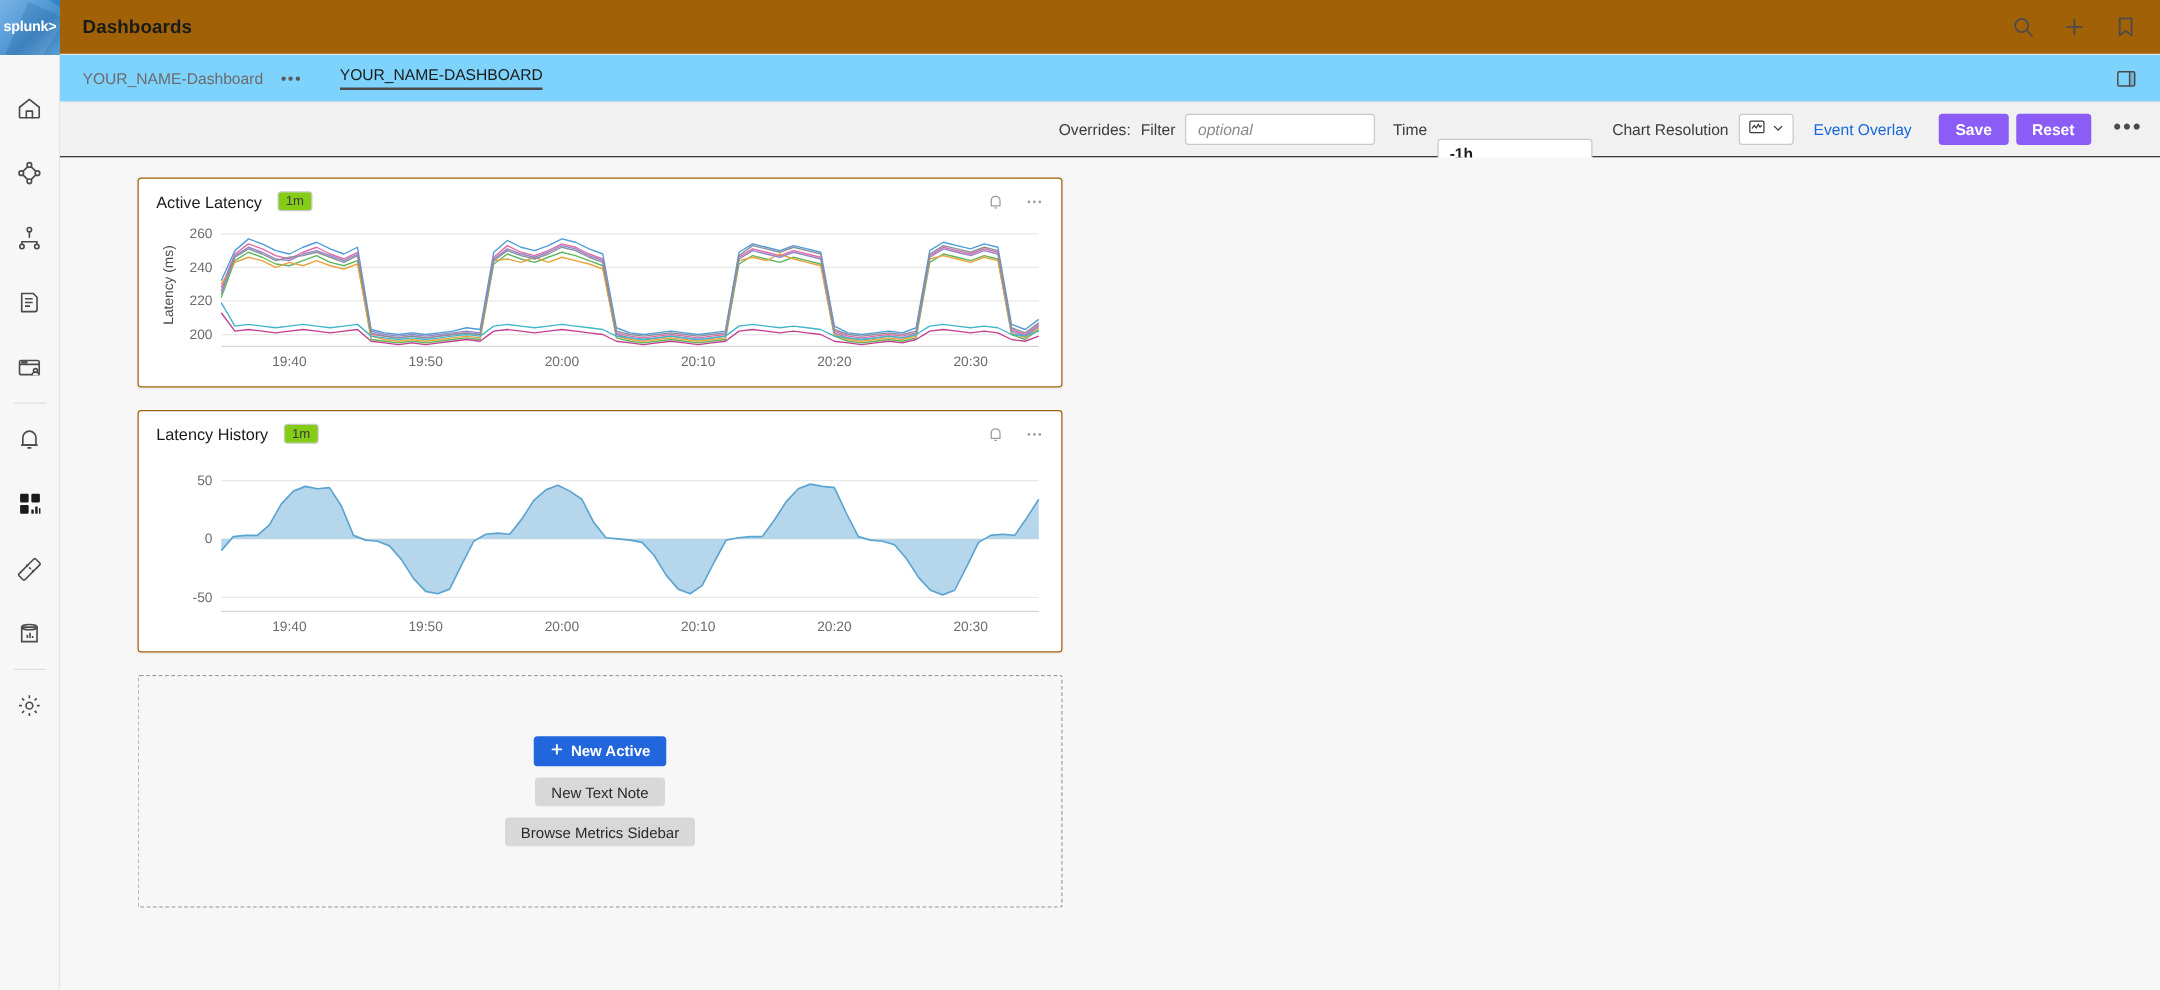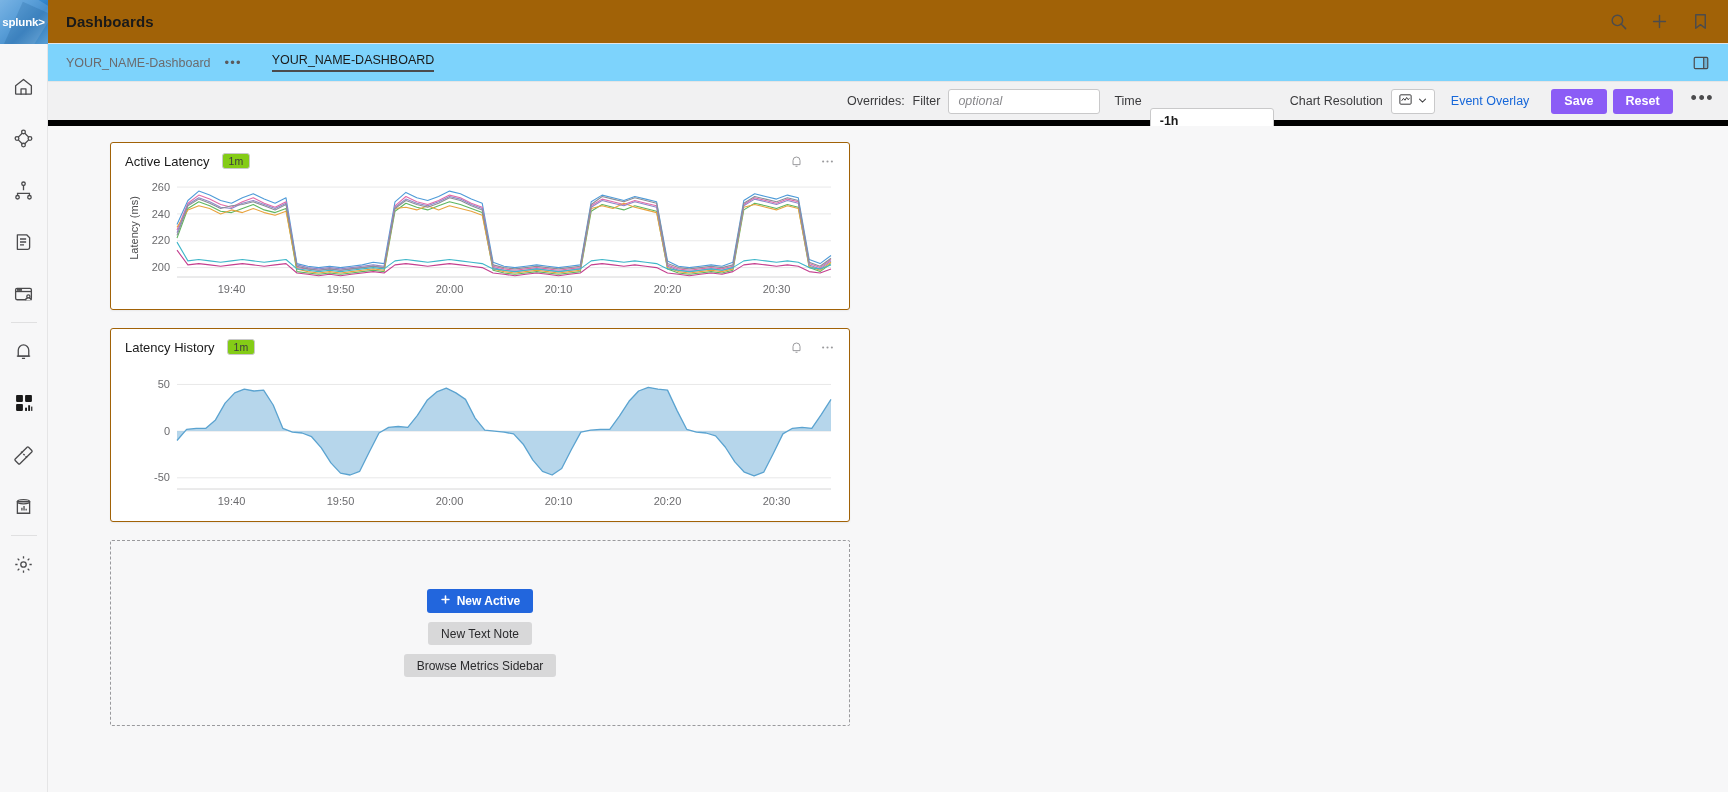--- a/index.html
+++ b/index.html
@@ -11,21 +11,21 @@
     overflow: hidden;
     -webkit-font-smoothing: antialiased;
   }
   .app { display: flex; width: 1728px; height: 792px; }
 
   
   .sidebar {
     width: 48px; flex: 0 0 48px;
     background: #f7f7f8;
     border-right: 1px solid #e5e5e6;
-    display: flex; flex-direction: column; align-items: center;
+    display: flex; flex-direction: column; align-items: flex-start;
   }
   .logo {
     width: 48px; height: 44px;
     background: linear-gradient(135deg,#64a8e0 0%, #3f8fd2 38%, #2a7cc4 60%, #6fb4e8 100%);
     display: flex; align-items: center; justify-content: center;
     position: relative; overflow: hidden;
   }
   .logo::before {
     content: ""; position: absolute; top: -10px; left: -16px;
     width: 60px; height: 60px; background: rgba(255,255,255,0.14);
@@ -76,21 +76,21 @@
   .crumb-dots { margin-left: 14px; color: #5a5a5d; font-size: 13px; letter-spacing: 1.2px; cursor: pointer; }
   .tab-active {
     margin-left: 30px; font-size: 12.5px; color: #1a1a1a;
     border-bottom: 2px solid #4b4b4d; padding-bottom: 3px; cursor: pointer; white-space: nowrap;
   }
   .tabbar-right { margin-left: auto; color: #4b4b4d; cursor: pointer; display: flex; }
 
   .toolbar {
     height: 44px; flex: 0 0 44px;
     background: #f1f1f2;
-    border-bottom: 6px solid #000000;
+    border-bottom: 1px solid #000000;
     display: flex; align-items: center; padding: 0 14px 0 18px;
   }
   .tb-spacer { flex: 1 1 auto; }
   .tb-label { font-size: 12.5px; color: #3b3b3d; white-space: nowrap; }
   .tb-group { display: flex; align-items: center; gap: 8px; }
   .tb-input {
     height: 25px; border: 1px solid #c9c9ca; border-radius: 3px;
     background: #fff; font-size: 12.5px; color: #1a1a1a;
     padding: 0 9px; font-family: "Liberation Sans", sans-serif;
   }

